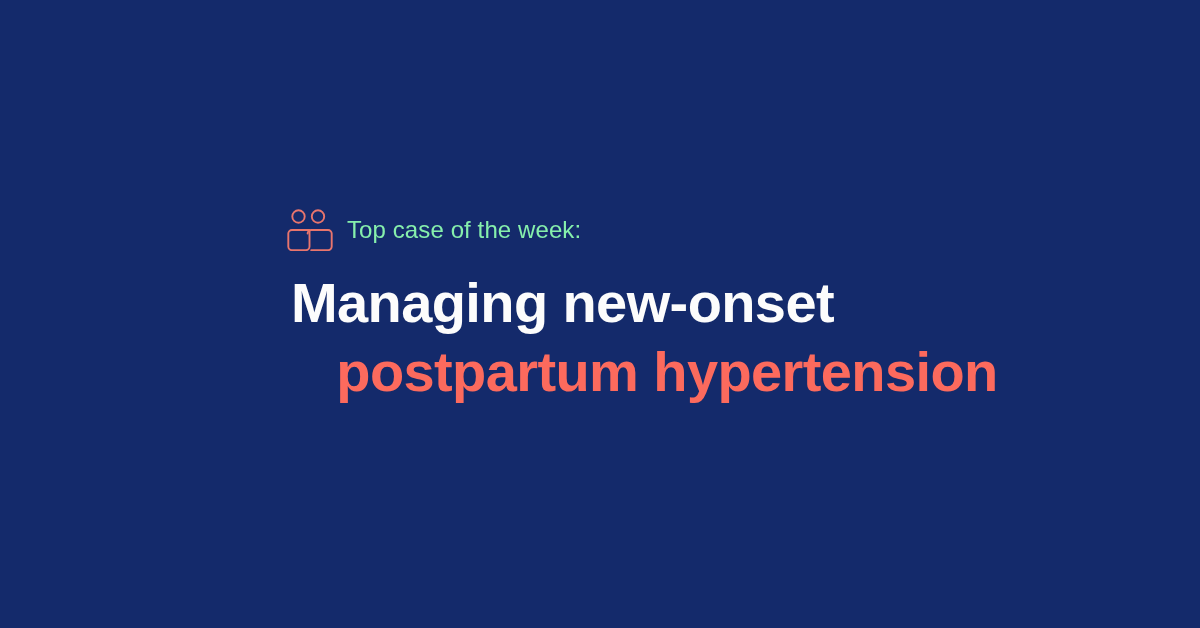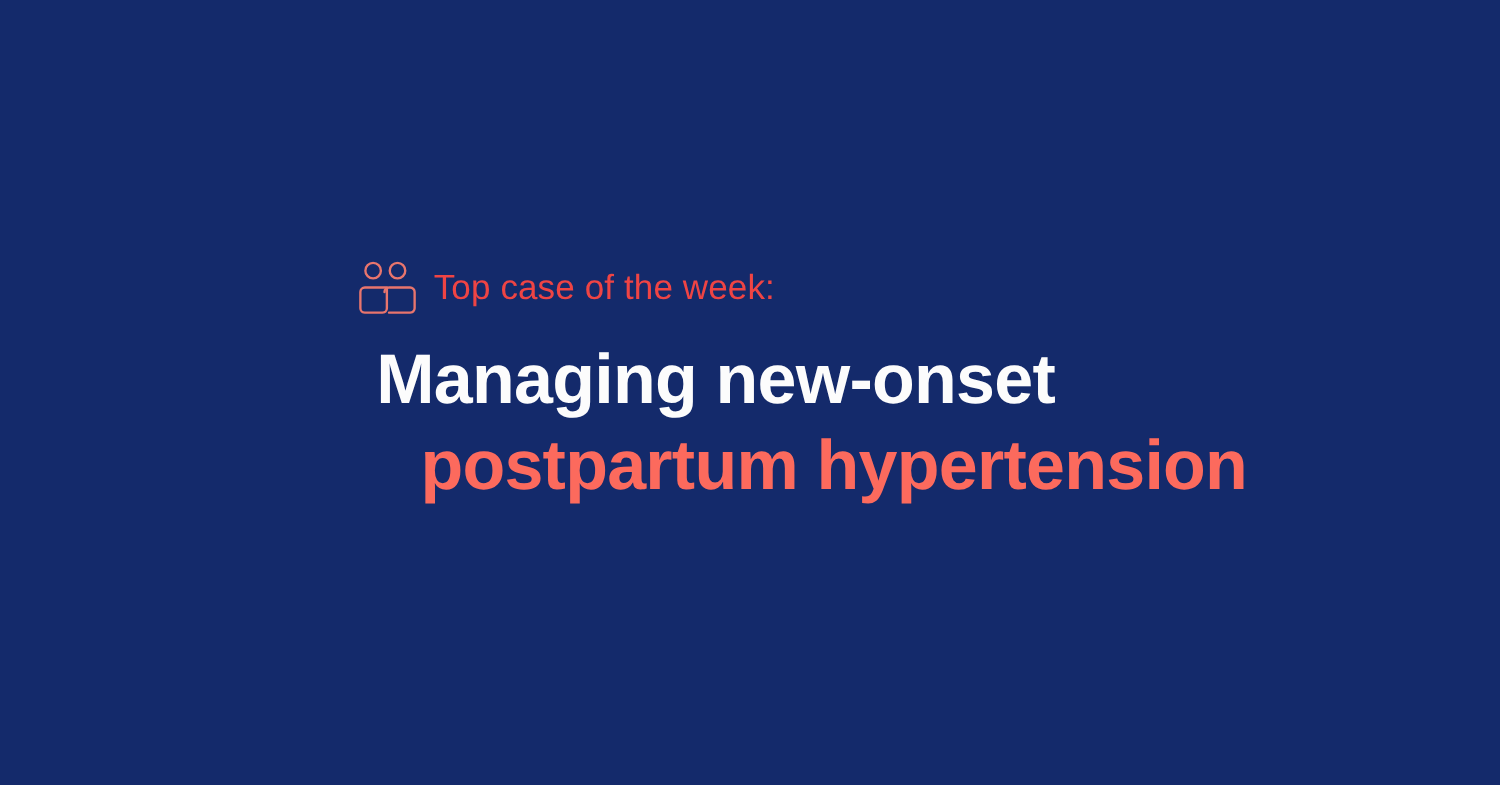--- a/index.html
+++ b/index.html
@@ -41,31 +41,31 @@
   }
 
   .group-icon {
     flex: 0 0 auto;
     width: 46px;
     height: 42px;
     display: block;
   }
 
   .eyebrow-text {
-    font-size: 28px;
+    font-size: 24px;
     font-weight: 400;
     line-height: 1;
-    color: #ef4444;
+    color: #86efac;
     letter-spacing: 0.1px;
     white-space: nowrap;
   }
 
   
   .headline {
-    margin: 14px;
+    margin: 4px;
     font-size: 56px;
     font-weight: 700;
     line-height: 1.24;
     letter-spacing: -0.6px;
   }
 
   .headline-line {
     display: block;
     white-space: nowrap;
   }

